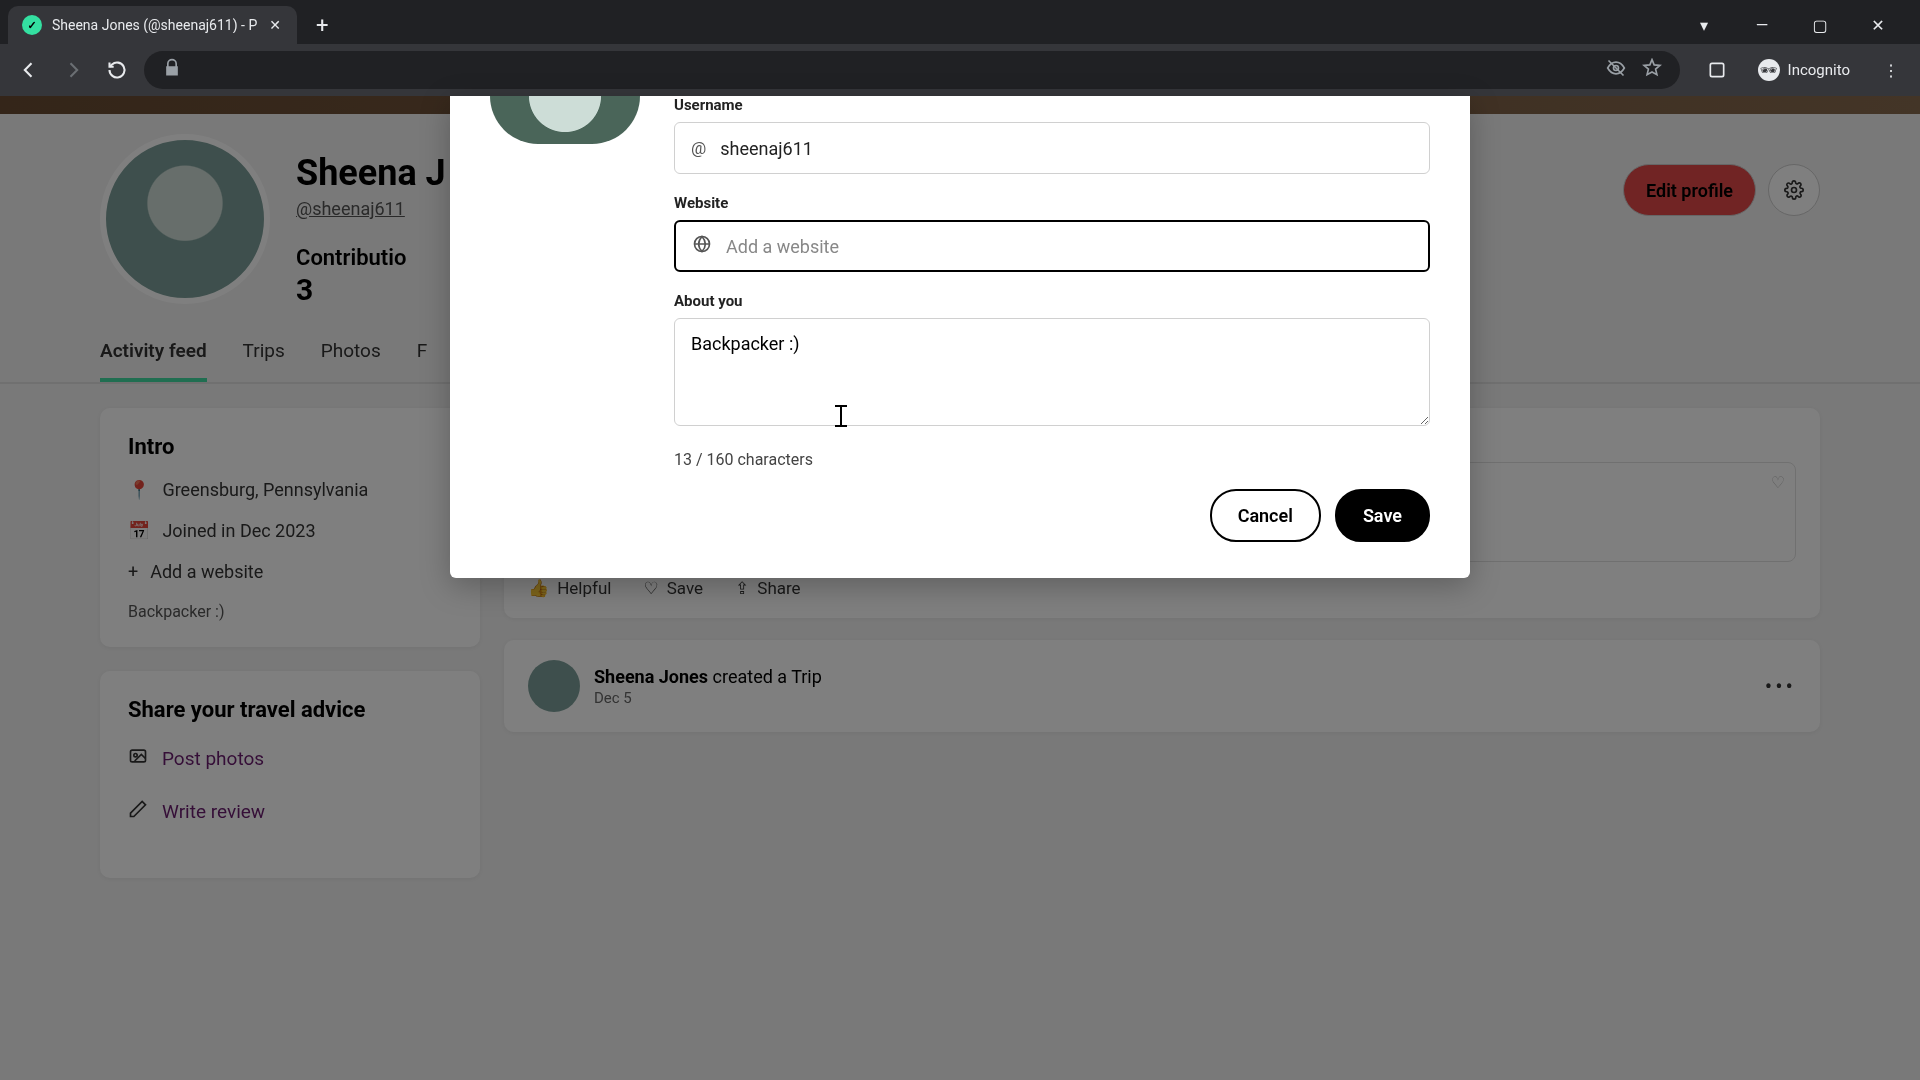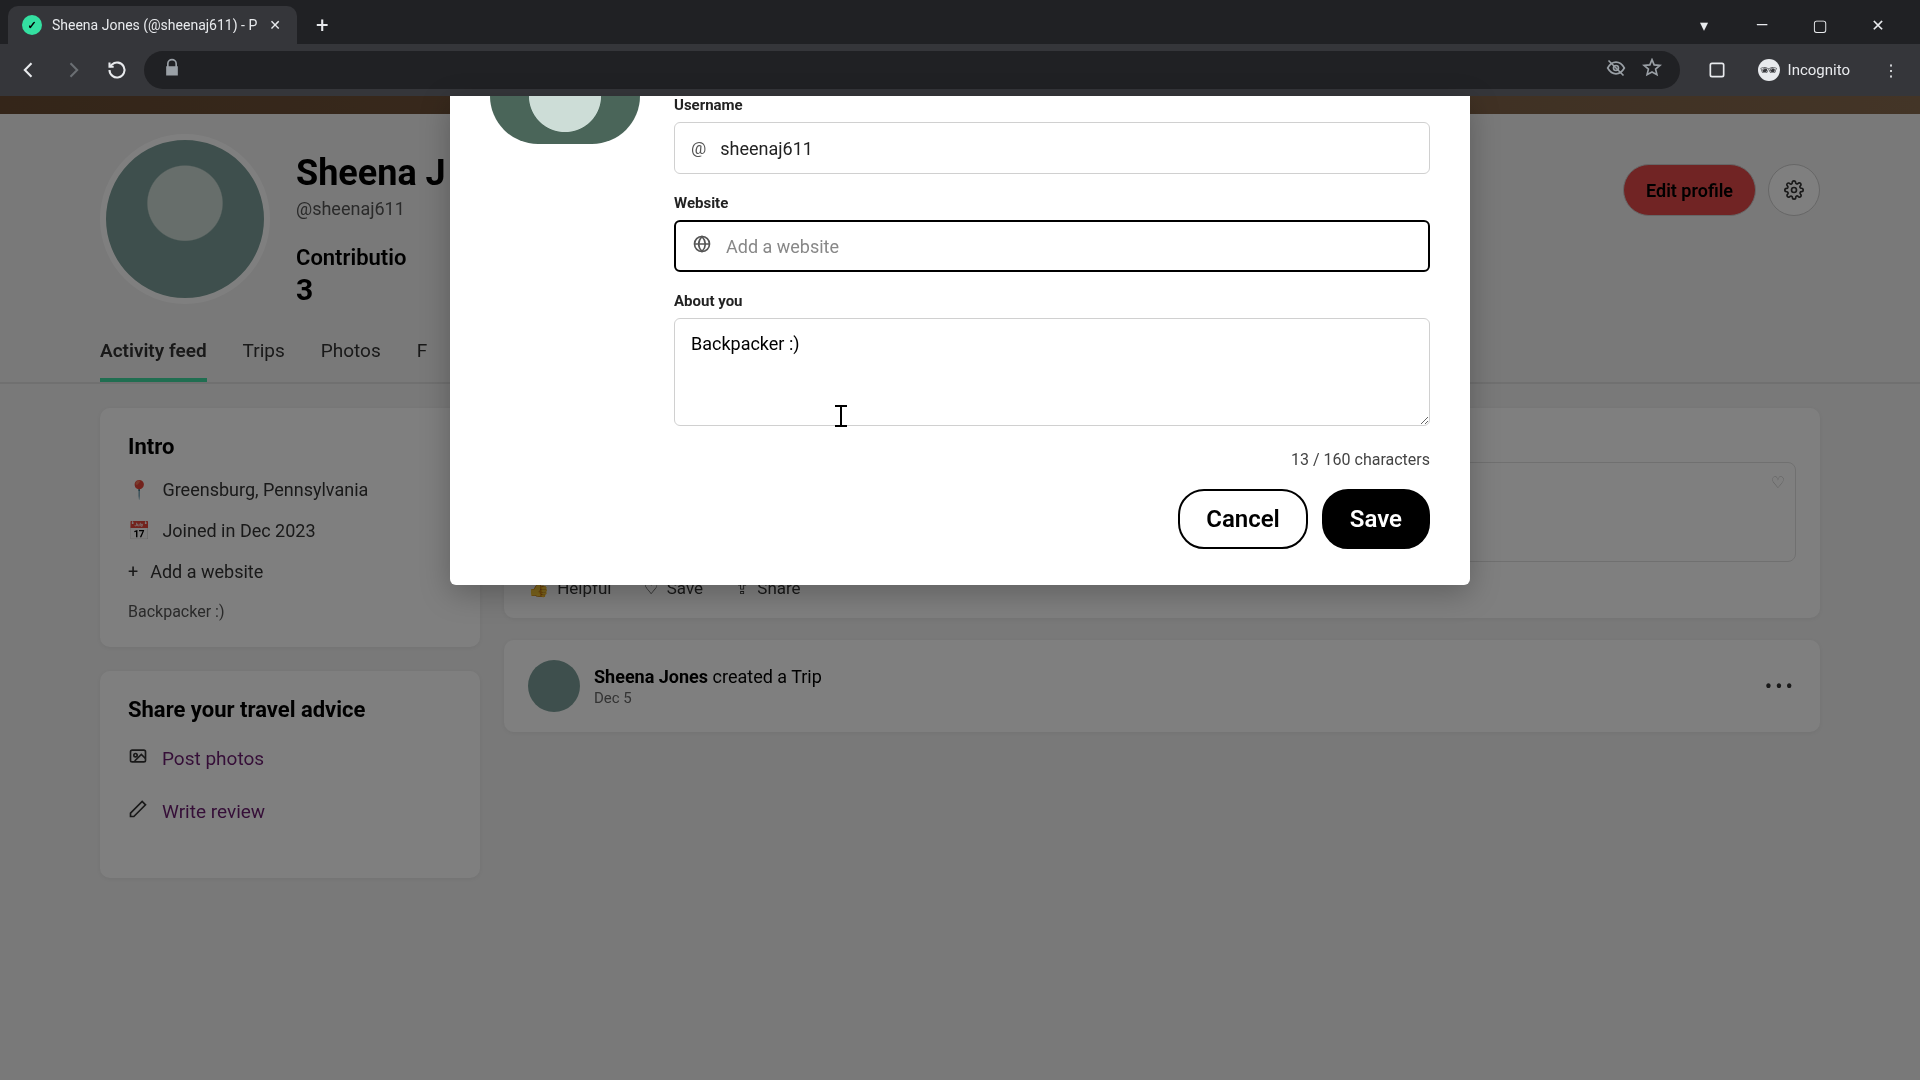--- a/index.html
+++ b/index.html
@@ -31,21 +31,21 @@
 
 .page { position: absolute; top: 96px; left: 0; right: 0; bottom: 0; background: #f2f2f2; }
 .page-inner { filter: grayscale(0.1); }
 .overlay { position: absolute; inset: 0; background: rgba(0,0,0,0.5); }
 
 .cover { height: 18px; background: linear-gradient(90deg, #6b4a2f, #8a6a4a); }
 .profile-row { display: flex; align-items: flex-start; padding: 20px 100px 0 100px; }
 .avatar-lg { width: 170px; height: 170px; border-radius: 50%; background: #7aa09a; border: 6px solid #fff; background-image: radial-gradient(circle at 50% 40%, #cdddd7 30%, #7aa09a 31%); }
 .profile-name { margin-left: 26px; margin-top: 18px; }
 .profile-name h1 { font-size: 36px; font-weight: 700; color: #000; }
-.profile-name .handle { color: #555; font-size: 18px; margin-top: 4px; }
+.profile-name .handle { color: #555; font-size: 18px; margin-top: 4px; text-decoration: underline; }
 .contrib { margin-top: 26px; font-size: 22px; font-weight: 600; }
 .contrib .num { font-size: 30px; font-weight: 700; margin-top: 2px; }
 .edit-area { margin-left: auto; display: flex; gap: 12px; margin-top: 30px; }
 .edit-btn { border: 1px solid #ccc; background: #ef4444; padding: 14px 22px; border-radius: 28px; font-size: 18px; font-weight: 600; }
 .gear-btn { border: 1px solid #ccc; background: #fff; width: 52px; height: 52px; border-radius: 28px; display: flex; align-items: center; justify-content: center; }
 
 .tabs-row { display: flex; gap: 36px; padding: 32px 100px 0 100px; border-bottom: 2px solid #e0e0e0; }
 .tab-item { padding-bottom: 16px; font-size: 19px; color: #333; }
 .tab-item.active { border-bottom: 4px solid #34e0a1; font-weight: 600; }
 
@@ -89,23 +89,23 @@
 .modal-left .av { width: 150px; height: 48px; border-radius: 0 0 75px 75px; background: #4a6559; background-image: radial-gradient(circle at 50% 0%, #cdddd7 40%, #4a6559 41%); }
 .modal-right { flex: 1; padding-left: 14px; }
 .field { margin-bottom: 20px; }
 .field .label { font-size: 15px; font-weight: 700; color: #222; margin-bottom: 8px; }
 .field .row { display: flex; align-items: center; border: 1px solid #d0d0d0; border-radius: 6px; padding: 0 16px; height: 52px; gap: 14px; }
 .field .row.focused { border: 2px solid #000; }
 .field .row .icon { color: #555; font-size: 17px; }
 .field .row input { border: none; outline: none; font-size: 18px; flex: 1; color: #222; }
 .field .row input::placeholder { color: #888; }
 .field textarea { width: 100%; border: 1px solid #d0d0d0; border-radius: 6px; padding: 14px 16px; font-size: 18px; resize: vertical; height: 108px; font-family: inherit; outline: none; }
-.char-count { text-align: right; color: #444; font-size: 16px; margin-top: 12px; }
+.char-count { color: #444; font-size: 16px; margin-top: 12px; }
 .modal-buttons { display: flex; justify-content: flex-end; gap: 14px; margin-top: 20px; }
-.btn { padding: 14px 26px; border-radius: 26px; font-size: 24px; font-weight: 600; cursor: pointer; }
+.btn { padding: 14px 26px; border-radius: 26px; font-size: 18px; font-weight: 600; cursor: pointer; }
 .btn.cancel { background: #fff; border: 2px solid #000; }
 .btn.save { background: #000; color: #fff; border: 2px solid #000; }
 
 
 .text-cursor { position: absolute; width: 16px; height: 22px; left: 833px; top: 405px; z-index: 20; }
 .text-cursor::before, .text-cursor::after { content: ''; position: absolute; background: #000; }
 .text-cursor::before { width: 2px; height: 22px; left: 7px; }
 .text-cursor .top, .text-cursor .bot { position: absolute; width: 12px; height: 2px; background: #000; left: 2px; }
 .text-cursor .top { top: 0; }
 .text-cursor .bot { bottom: 0; }

